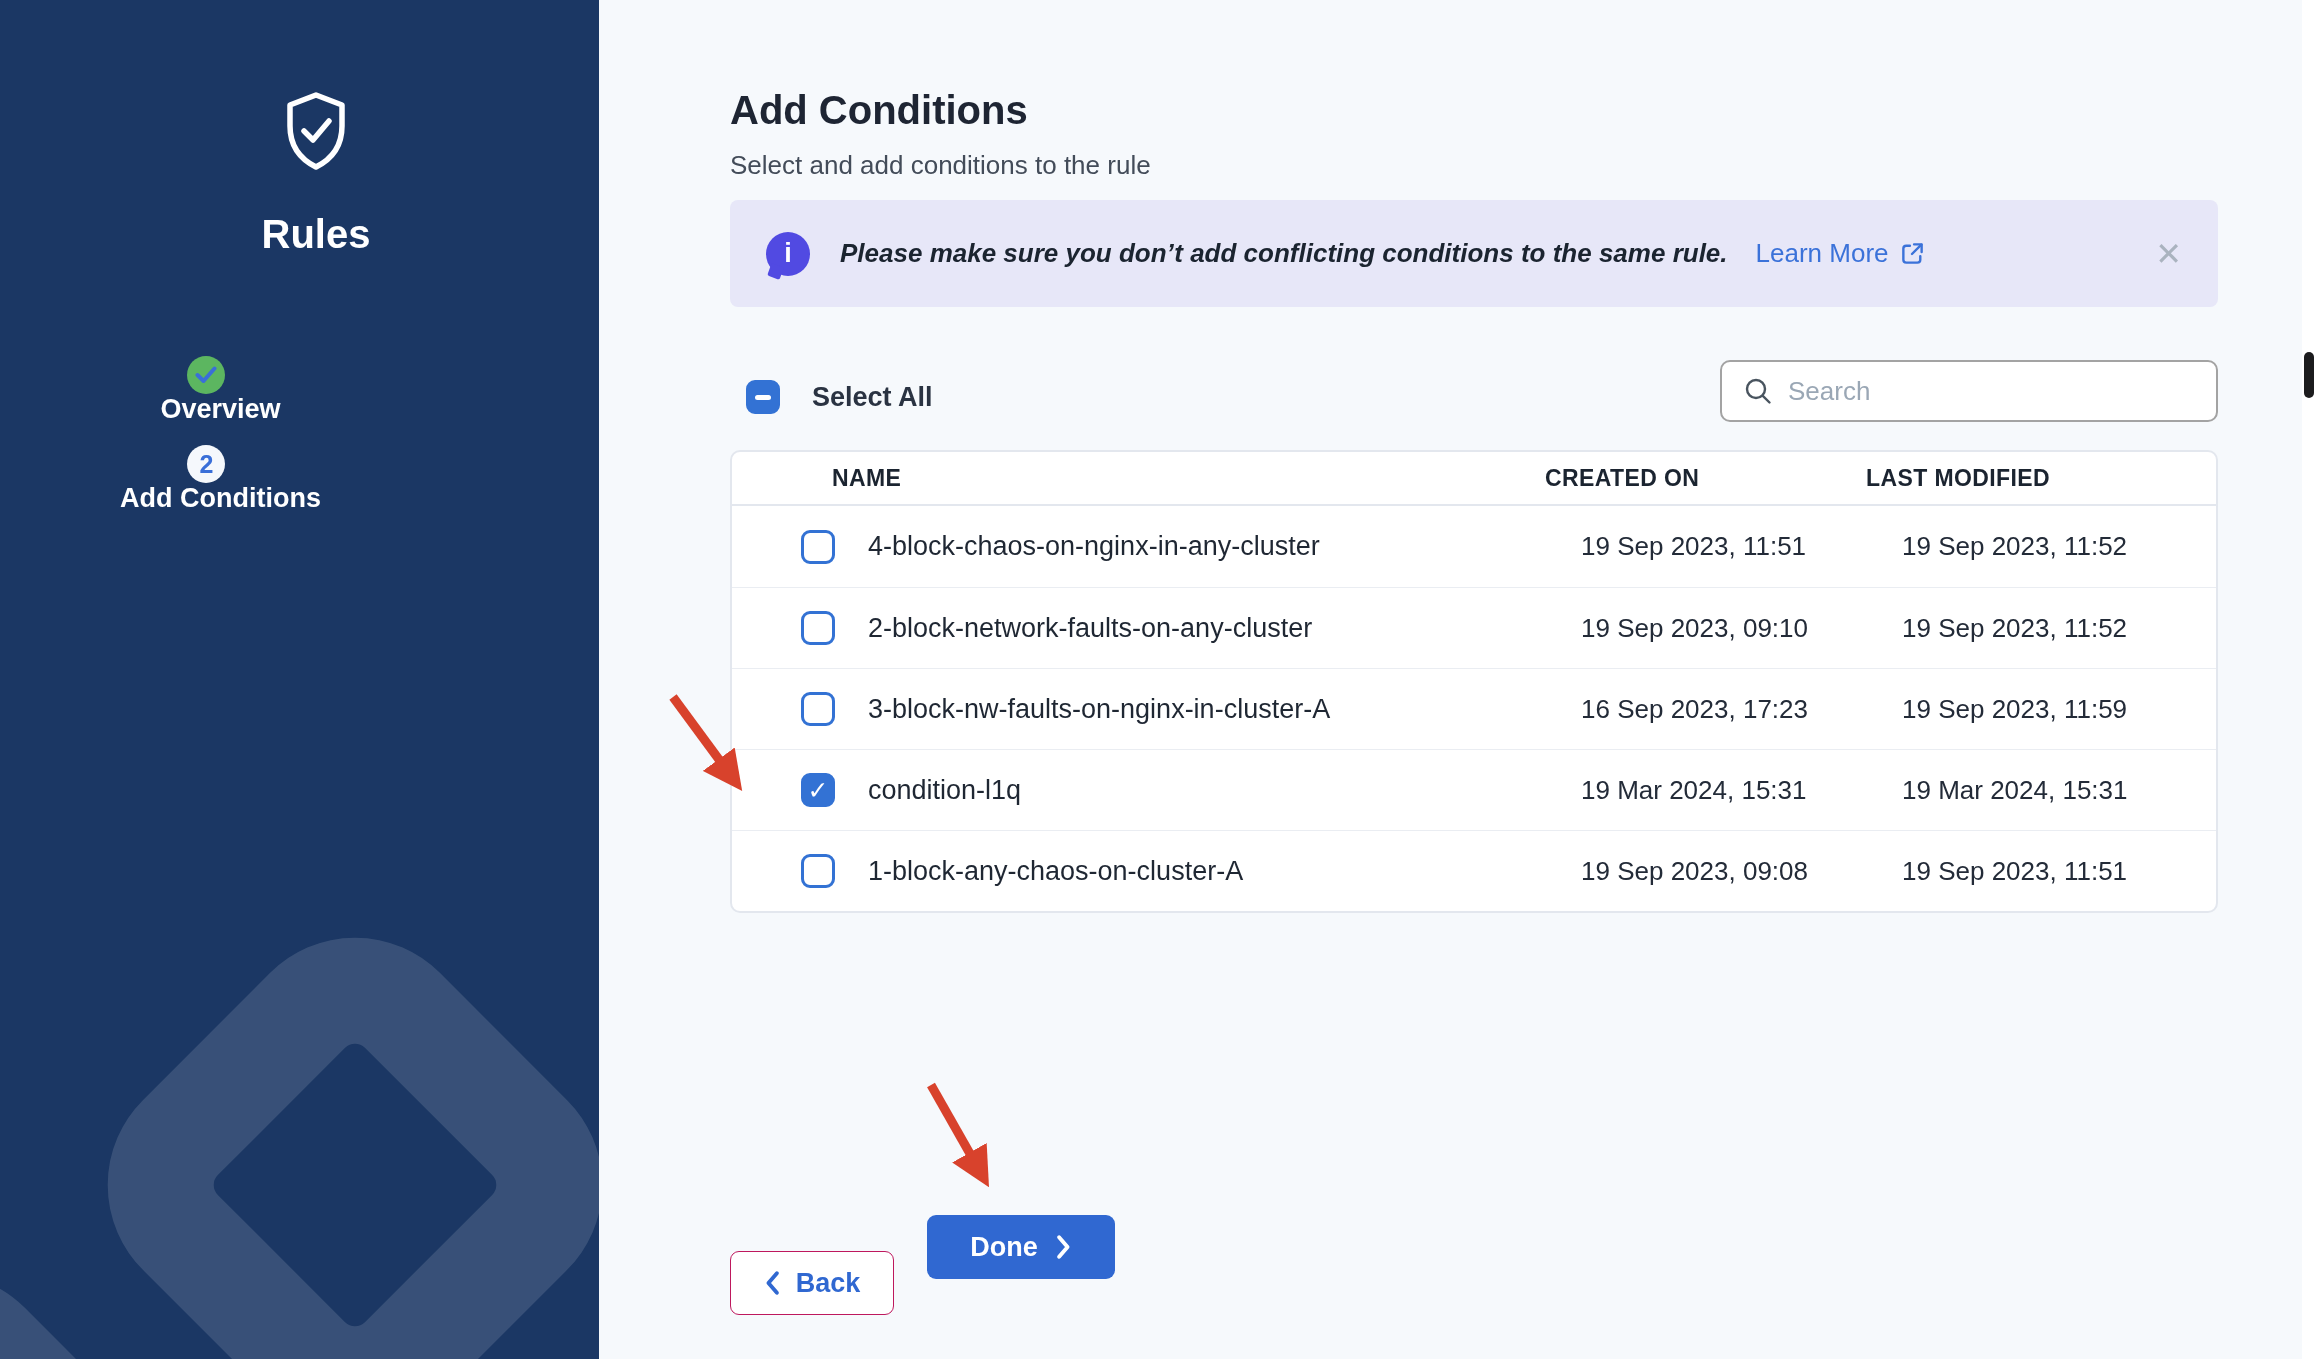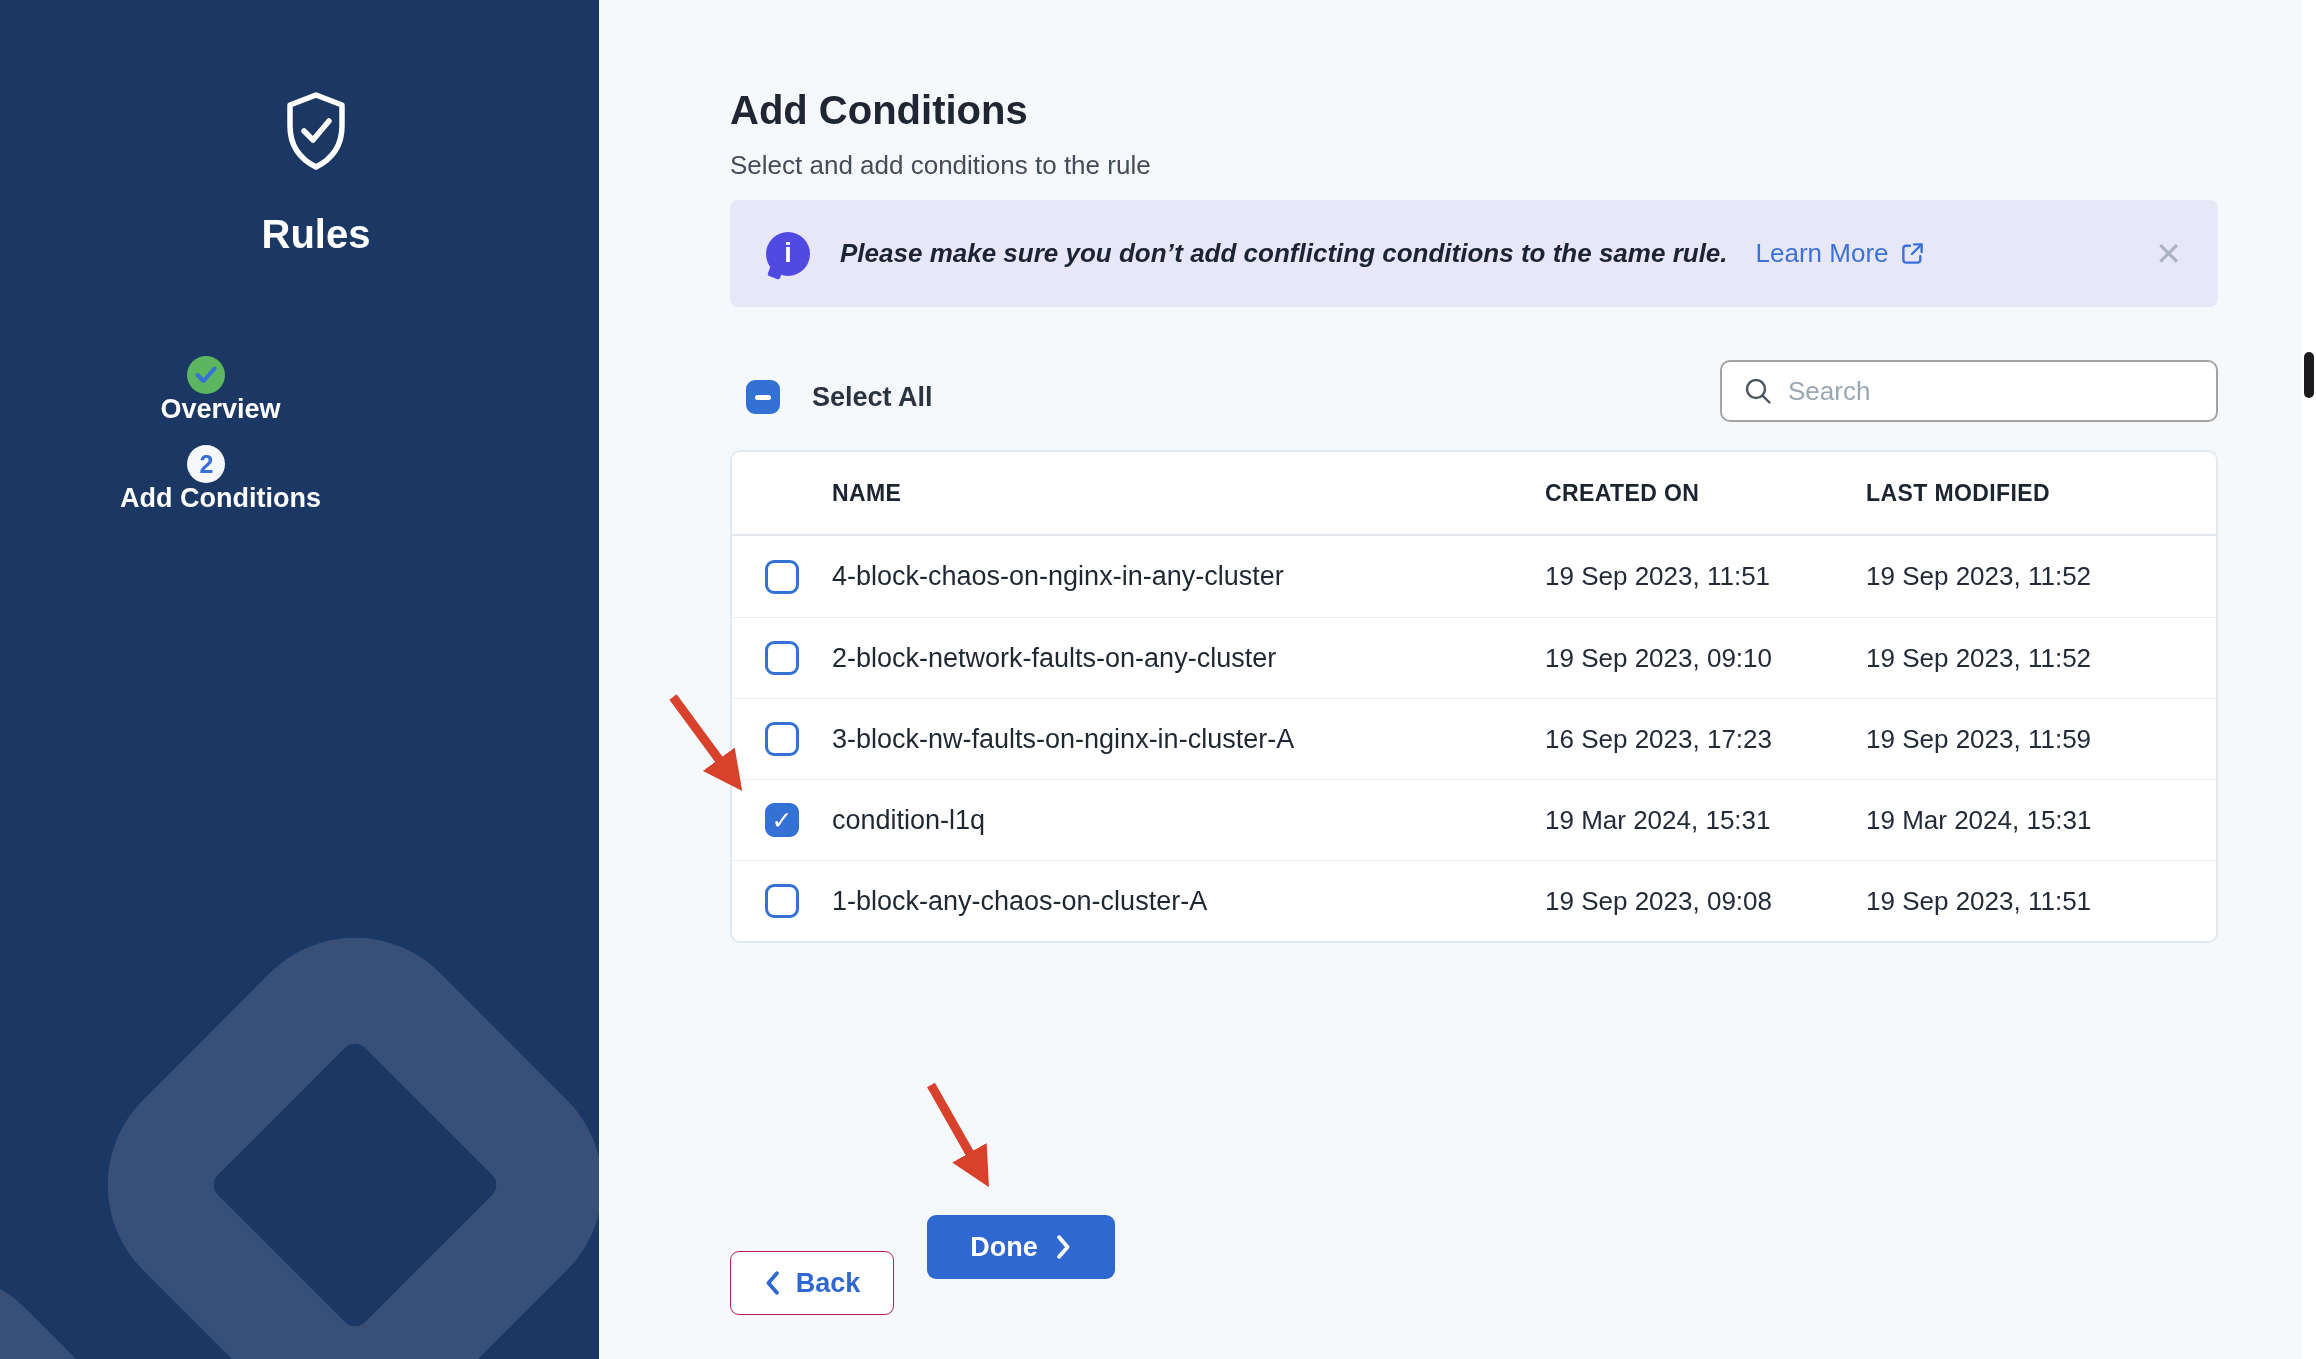--- a/index.html
+++ b/index.html
@@ -111,26 +111,26 @@
   .search-input::placeholder { color:#9aa7b5; }
 
   
   .table {
     position:absolute; left:98px; top:450px; width:1488px;
     background:#ffffff; border:2px solid #e3e7ee; border-radius:10px; overflow:hidden;
   }
   .thead, .trow {
     display:grid; grid-template-columns:100px 713px 321px 1fr; align-items:center;
   }
-  .thead { height:84px; border-bottom:2px solid #e3e7ee; }
+  .thead { height:54px; border-bottom:2px solid #e3e7ee; }
   .th {
     font-size:23px; font-weight:700; color:#1b2430; letter-spacing:0.4px;
   }
   .th.name { grid-column:2; }
-  .trow { height:81px; }
+  .trow { height:81px;padding-left:36px; }
   .trow + .trow { border-top:1px solid #eaedf2; }
   .trow .cb { margin-left:33px; }
   .cell-name { font-size:27px; color:#1f2733; }
   .cell-time { font-size:26px; color:#232b38; }
 
   
   .btn {
     position:absolute; top:1215px; height:64px; border-radius:9px;
     display:flex; align-items:center; justify-content:center;
     font-size:27px; font-weight:700; cursor:pointer; border:none;

